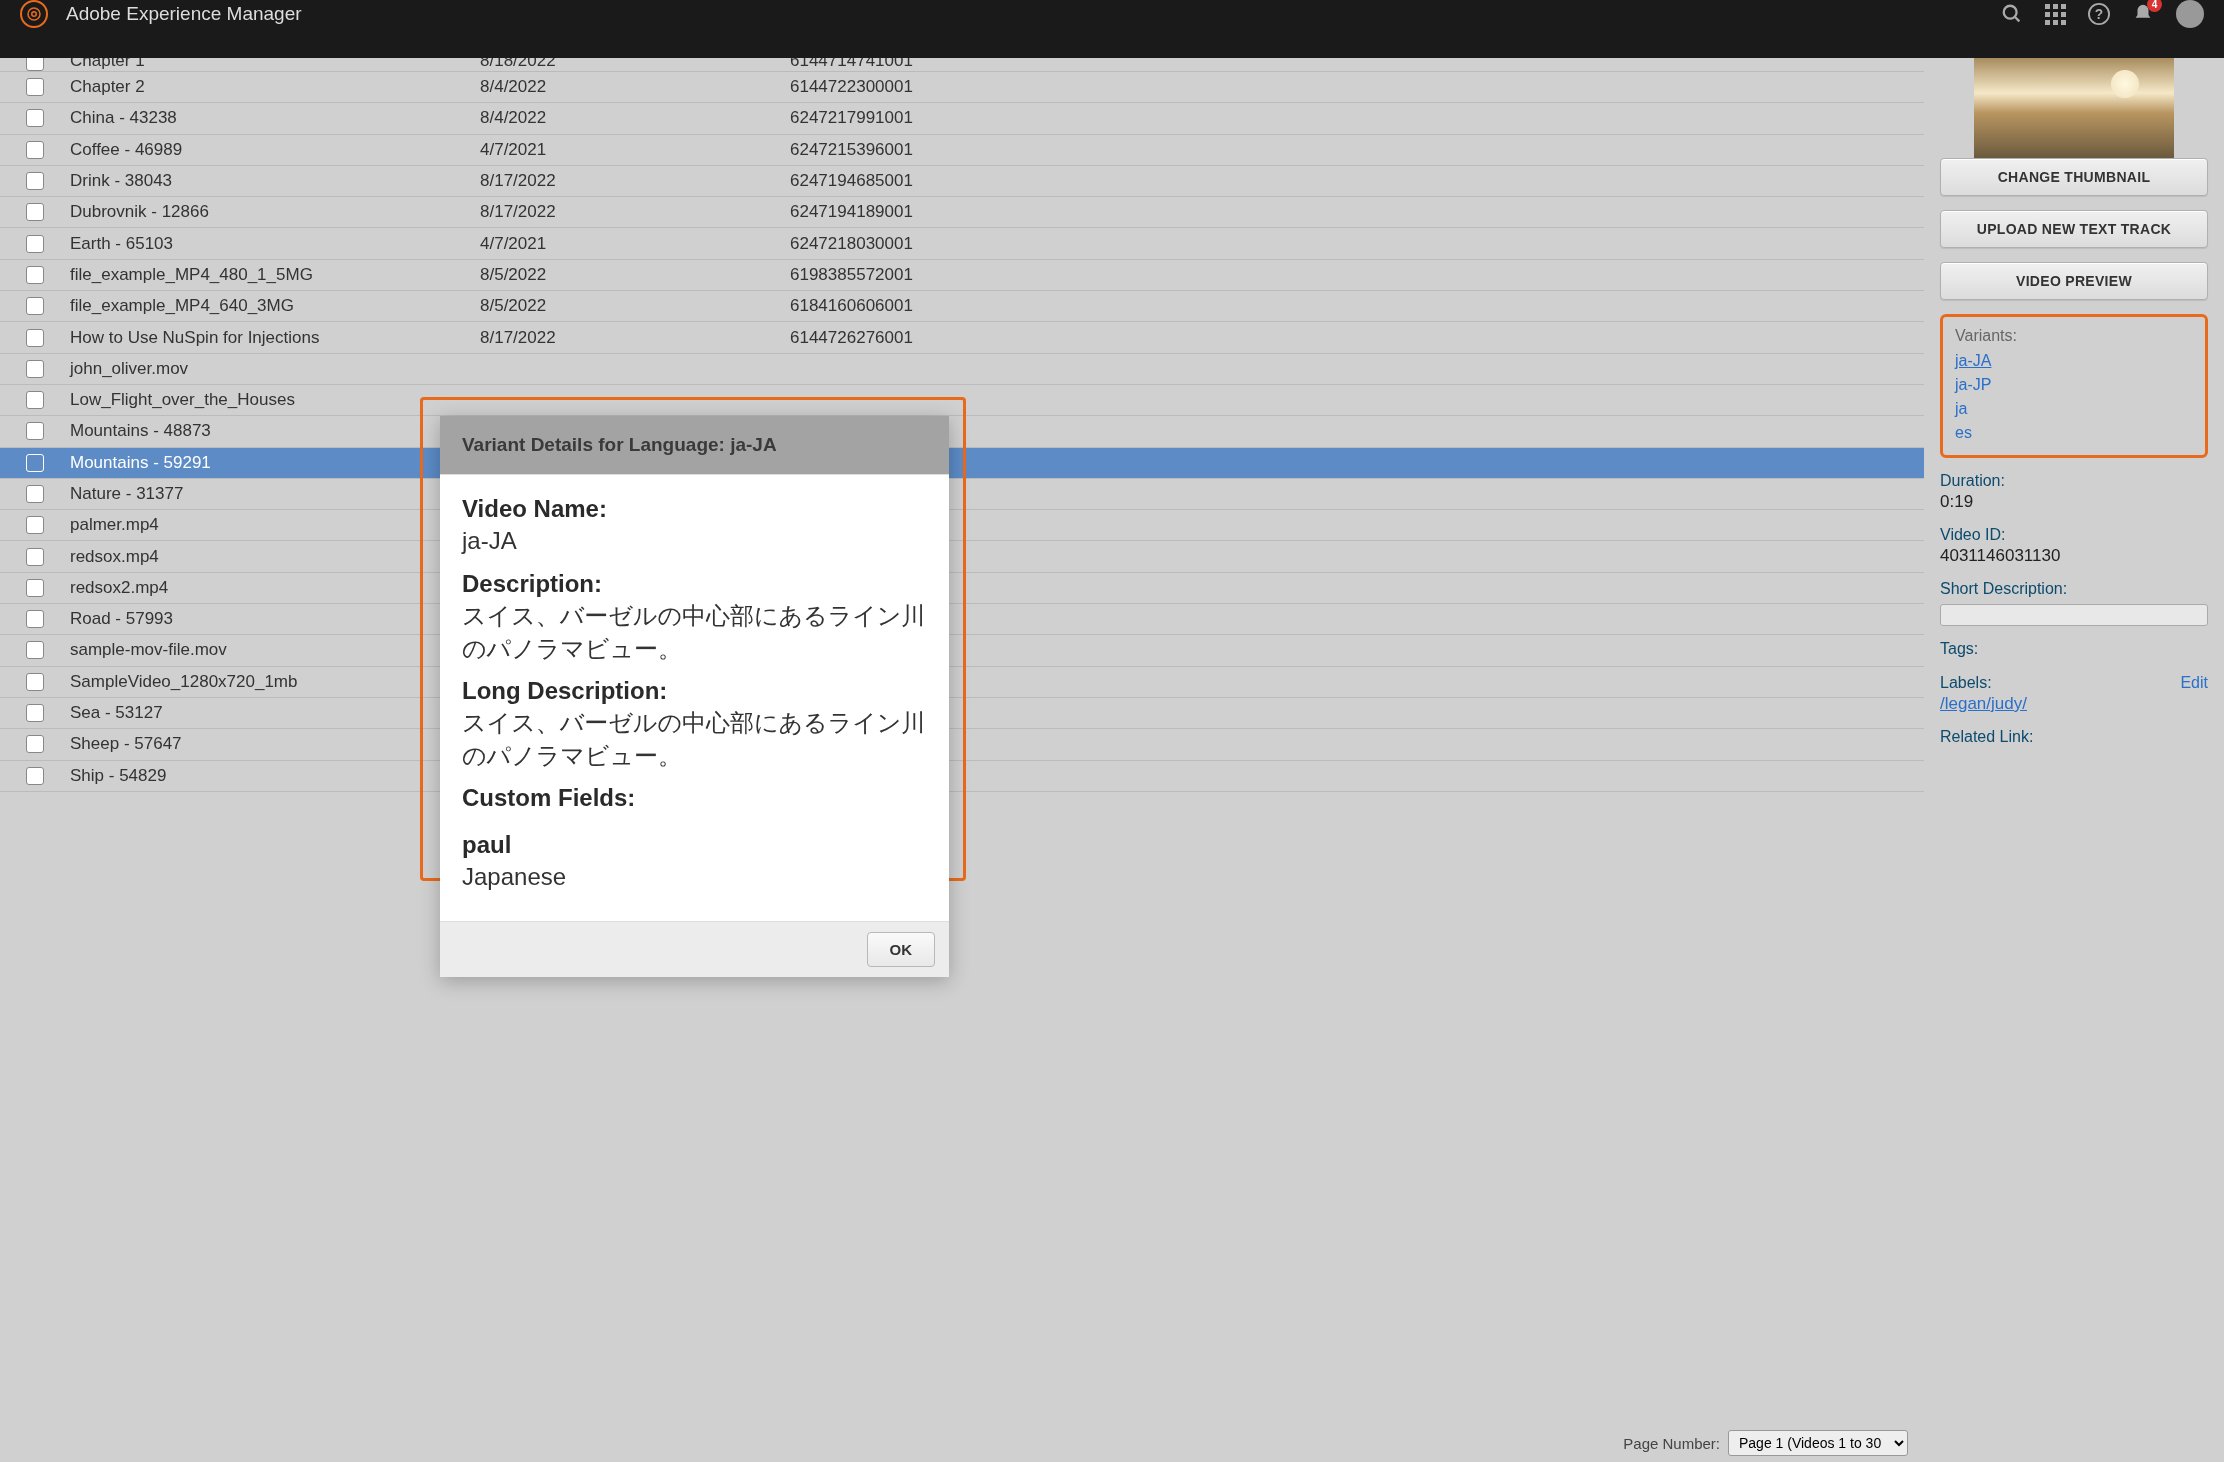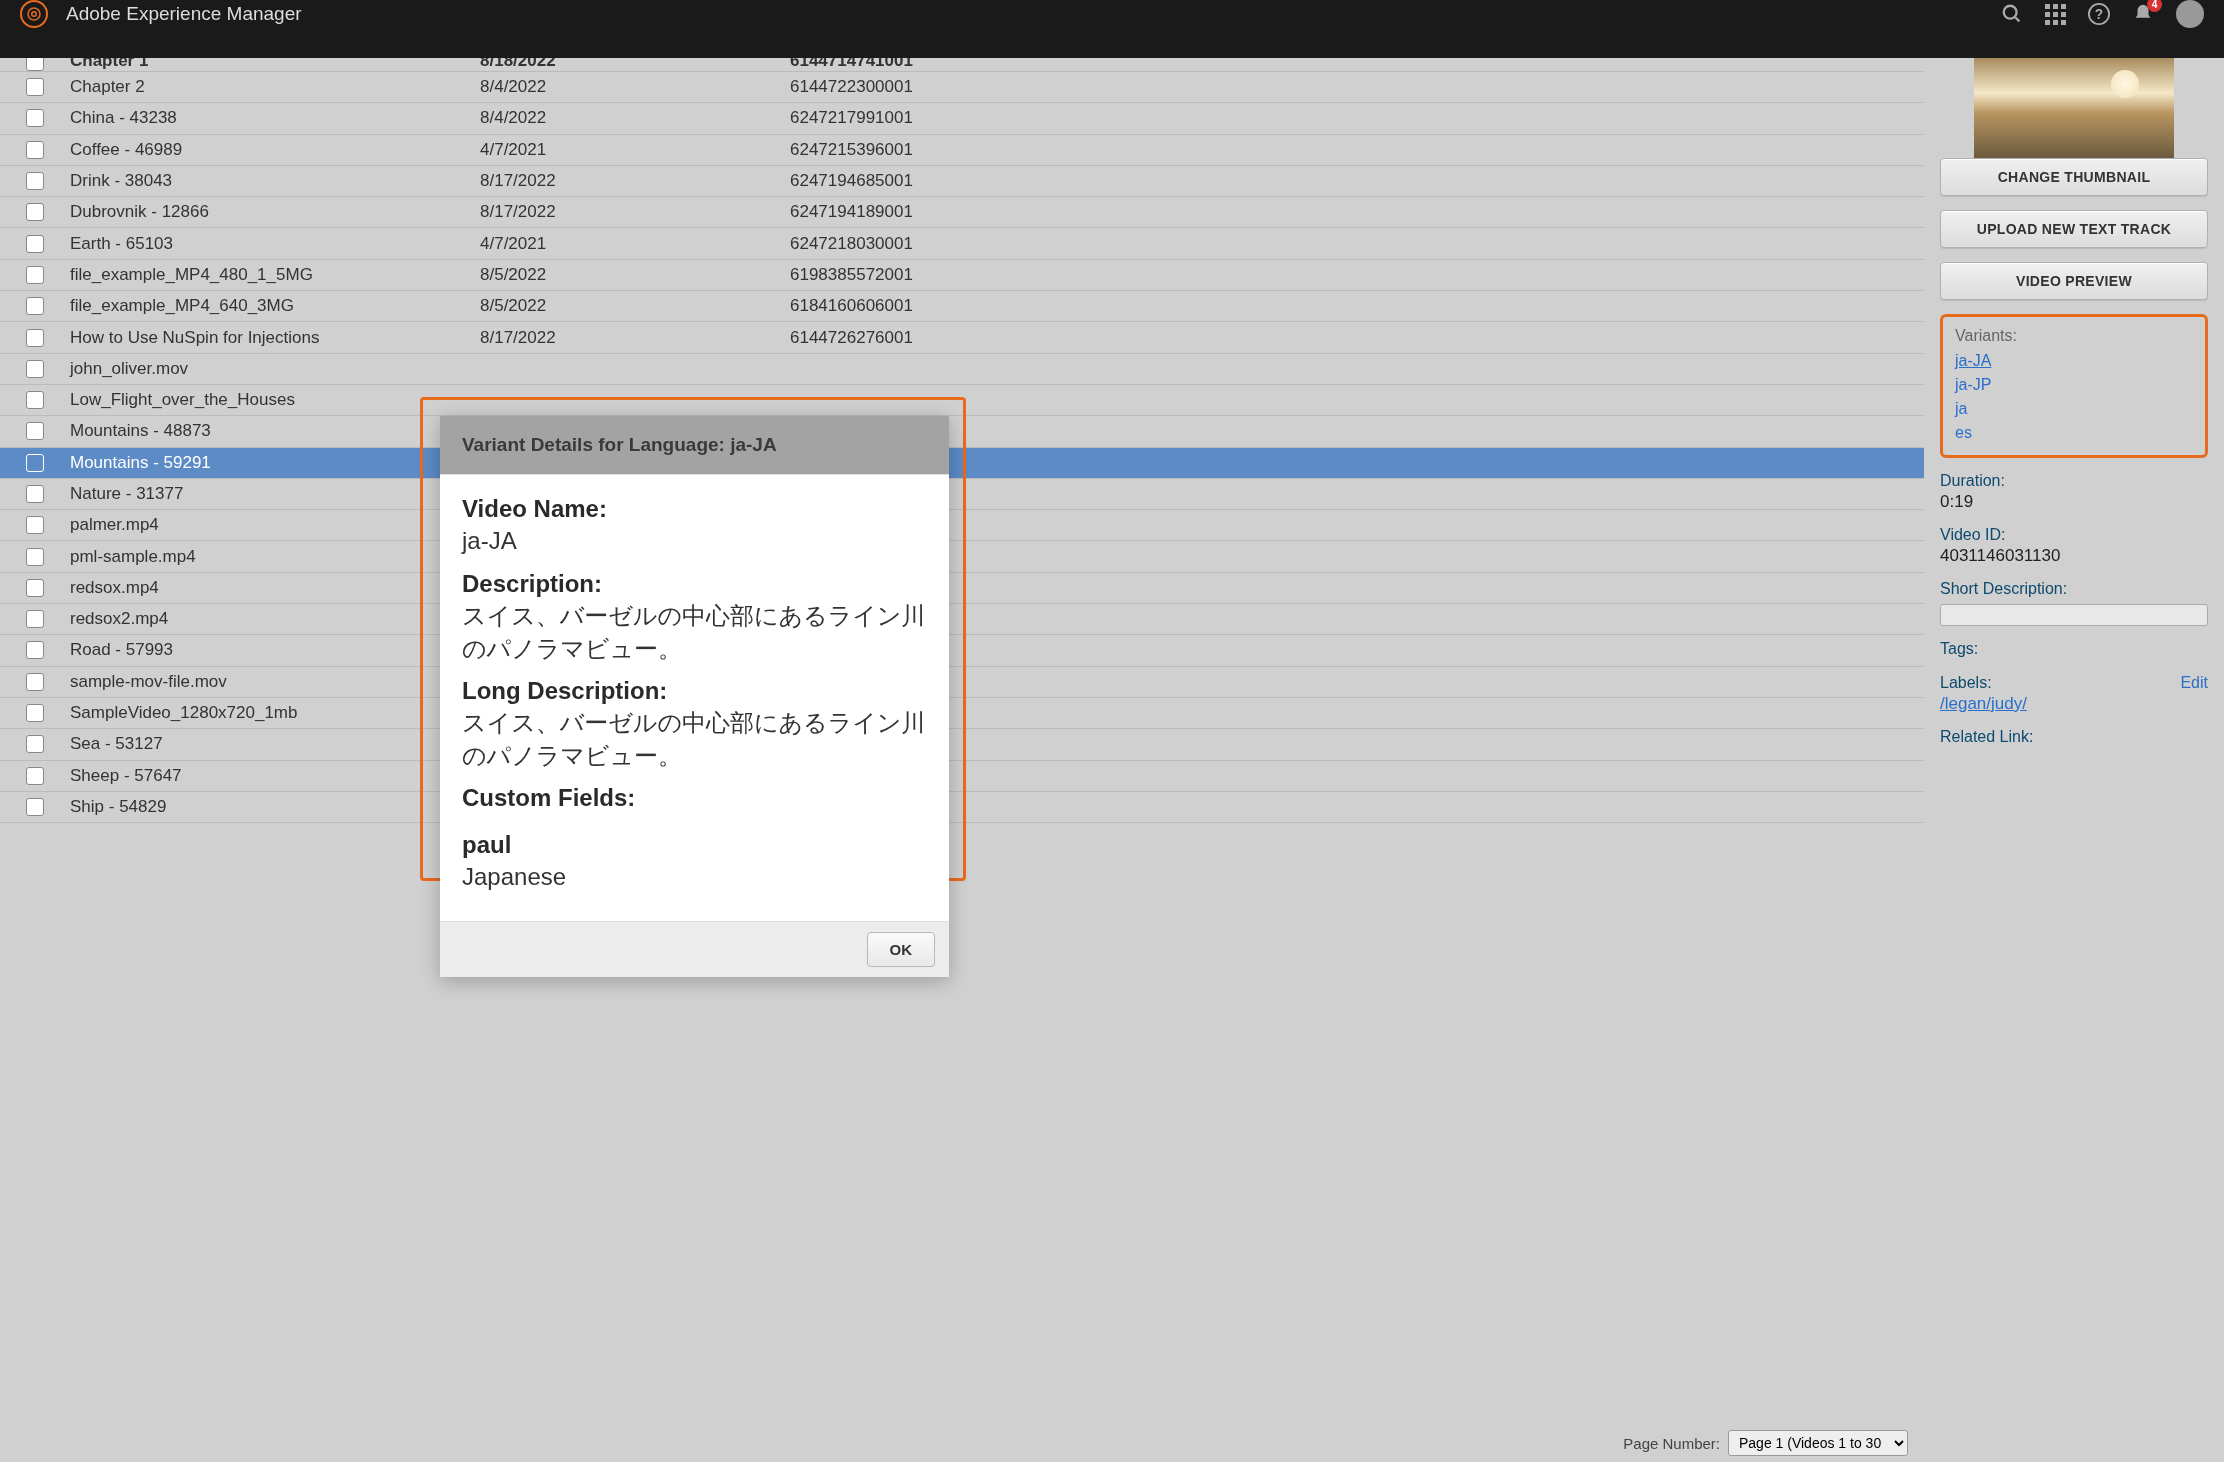--- a/index.html
+++ b/index.html
@@ -169,21 +169,21 @@
         </svg>
       <div class="badge">4</div>
     </div>
     <div class="avatar"></div>
   </div>
 </div>
 
 <div class="content">
   <div class="table-area">
     <div class="table-rows" id="table-rows">
-        <div class="row" style="height: 14px; align-items: flex-end; overflow: hidden; font-weight: bold;">
+        <div class="row" style="height: 14px; align-items: flex-end; overflow: hidden;">
           <div class="chk"></div>
           <div class="c1">Chapter 1</div>
           <div class="c2">8/18/2022</div>
           <div class="c3">6144714741001</div>
         </div>
         <div class="row">
           <div class="chk"></div>
           <div class="c1">Chapter 2</div>
           <div class="c2">8/4/2022</div>
           <div class="c3">6144722300001</div>
@@ -264,26 +264,20 @@
           <div class="chk"></div>
           <div class="c1">Nature - 31377</div>
           <div class="c2"></div>
           <div class="c3"></div>
         </div>
         <div class="row">
           <div class="chk"></div>
           <div class="c1">palmer.mp4</div>
           <div class="c2"></div>
           <div class="c3">3</div>
-        </div>
-        <div class="row">
-          <div class="chk"></div>
-          <div class="c1">pml-sample.mp4</div>
-          <div class="c2"></div>
-          <div class="c3"></div>
         </div>
         <div class="row">
           <div class="chk"></div>
           <div class="c1">redsox.mp4</div>
           <div class="c2"></div>
           <div class="c3"></div>
         </div>
         <div class="row">
           <div class="chk"></div>
           <div class="c1">redsox2.mp4</div>

